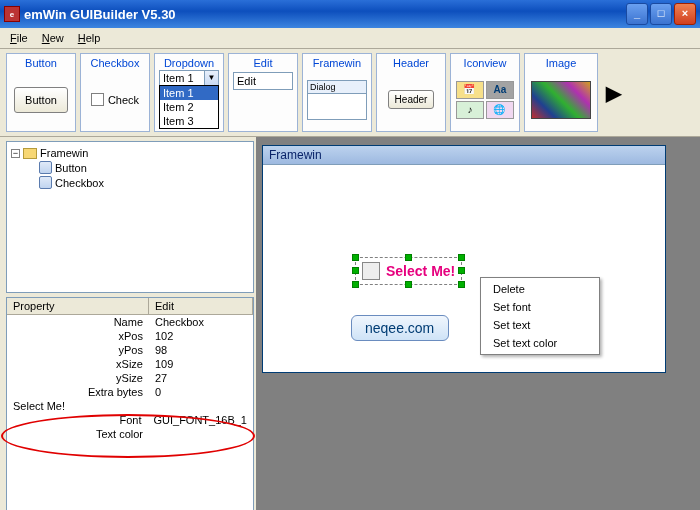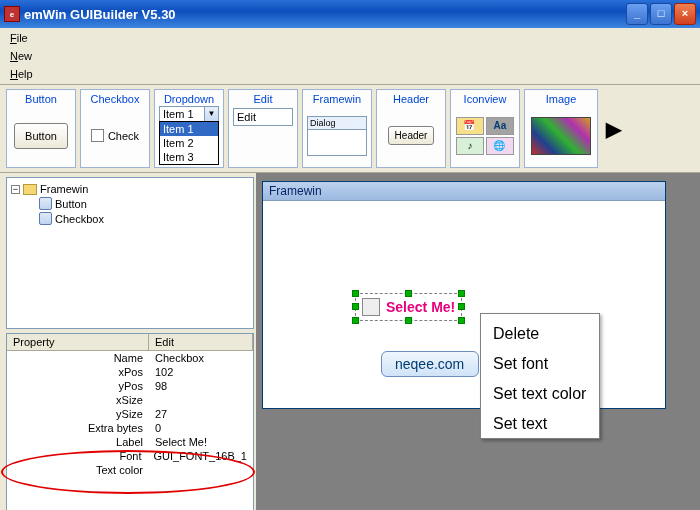--- a/index.html
+++ b/index.html
@@ -7,21 +7,21 @@
 
 
 .titlebar { height: 28px; background: linear-gradient(#2a6fd8,#0d4fbd 40%,#3d85e0); display: flex; align-items: center; padding: 0 4px; color: #fff; }
 .titlebar .icon { width: 16px; height: 16px; background:#b33; border:1px solid #800; margin-right:4px; display:flex; align-items:center; justify-content:center; font-size:8px; font-weight:bold;}
 .title-text { flex: 1; font-weight: bold; font-size: 13px; }
 .win-btns { display: flex; gap: 2px; }
 .win-btn { width: 22px; height: 22px; background: linear-gradient(#6aa0f0,#3b73d0); border: 1px solid #1a4aa0; border-radius: 3px; color:#fff; text-align:center; font-weight:bold; line-height:18px; cursor:pointer;}
 .win-btn.close { background: linear-gradient(#f08050,#d04020); border-color:#a02000; }
 
 
-.menubar { background: #ece9d8; padding: 2px 4px; border-bottom: 1px solid #aca899; display:flex; gap:2px;flex-direction:column;}
+.menubar { background: #ece9d8; padding: 2px 4px; border-bottom: 1px solid #aca899; display:flex; gap:2px;}
 .menubar span { padding: 2px 6px; cursor:pointer; }
 .menubar span u { text-decoration: underline; }
 
 
 .toolbar { background: #ece9d8; padding: 4px 6px; border-bottom: 1px solid #aca899; display:flex; gap:4px; align-items:stretch;}
 .tool-group { width: 70px; border:1px solid #9cb3d6; background:#fdfdfd; display:flex; flex-direction:column; align-items:center; padding:2px;}
 .tool-group.wide { width: 74px; }
 .tool-head { color:#0046d5; font-size:11px; text-align:center; width:100%; padding:1px; }
 .tool-body { flex:1; display:flex; align-items:center; justify-content:center; width:100%; padding:2px; }
 .xp-btn { background: linear-gradient(#fff,#ece9d8); border:1px solid #808080; border-radius:3px; padding: 6px 10px; cursor:pointer; }
@@ -71,21 +71,21 @@
 .sel-widget .cb { width:18px; height:18px; border:1px solid #888; background:#eee;}
 .sel-widget .lbl { color:#e6007e; font-weight:bold; font-size:14px;}
 .handle { position:absolute; width:7px; height:7px; background:#00b000; border:1px solid #008000;}
 .h-tl{top:-4px;left:-4px}.h-tc{top:-4px;left:calc(50% - 4px)}.h-tr{top:-4px;right:-4px}
 .h-ml{top:calc(50% - 4px);left:-4px}.h-mr{top:calc(50% - 4px);right:-4px}
 .h-bl{bottom:-4px;left:-4px}.h-bc{bottom:-4px;left:calc(50% - 4px)}.h-br{bottom:-4px;right:-4px}
 
 .link-btn { position:absolute; padding:4px 14px; background:linear-gradient(#f0f6fd,#cfe3f7); border:1px solid #6a8cbf; border-radius:6px; color:#003c74; font-size:14px; cursor:pointer;}
 
 .ctx-menu { position:absolute; background:#fff; border:1px solid #808080; padding:2px 0; box-shadow:2px 2px 3px rgba(0,0,0,.3); width:120px;}
-.ctx-menu div { padding:3px 12px; font-size:16px; cursor:pointer;margin-top:6px;}
+.ctx-menu div { padding:3px 12px; font-size:11px; cursor:pointer;}
 </style>
 </head>
 <body>
 
 <div class="titlebar">
   <span class="icon">e</span>
   <span class="title-text">emWin GUIBuilder V5.30</span>
   <div class="win-btns">
     <div class="win-btn">_</div>
     <div class="win-btn">□</div>
@@ -212,31 +212,31 @@
         <div class="prop-row">
             <div class="prop-name">xPos</div>
             <div class="prop-val">102</div>
           </div>
         <div class="prop-row">
             <div class="prop-name">yPos</div>
             <div class="prop-val">98</div>
           </div>
         <div class="prop-row">
             <div class="prop-name">xSize</div>
+            <div class="prop-val">109</div>
           </div>
         <div class="prop-row">
             <div class="prop-name">ySize</div>
             <div class="prop-val">27</div>
           </div>
         <div class="prop-row">
             <div class="prop-name">Extra bytes</div>
             <div class="prop-val">0</div>
           </div>
         <div class="prop-row">
-            <div class="prop-name">Label</div>
             <div class="prop-val">Select Me!</div>
           </div>
         <div class="prop-row">
             <div class="prop-name">Font</div>
             <div class="prop-val">GUI_FONT_16B_1</div>
           </div>
         <div class="prop-row">
             <div class="prop-name">Text color</div>
           </div>
       </div>
@@ -255,25 +255,25 @@
           <span class="handle h-tl"></span>
           <span class="handle h-tc"></span>
           <span class="handle h-tr"></span>
           <span class="handle h-ml"></span>
           <span class="handle h-mr"></span>
           <span class="handle h-bl"></span>
           <span class="handle h-bc"></span>
           <span class="handle h-br"></span>
         </div>
 
-        <div class="link-btn" style="left:118px; top:150px;padding-left:13px;">neqee.com</div>
+        <div class="link-btn" style="left:88px; top:150px;padding-left:13px;">neqee.com</div>
 
       </div>
     </div>
 
     <div class="ctx-menu" style="left:224px; top:140px;">
       <div>Delete</div>
       <div>Set font</div>
+      <div>Set text</div>
       <div>Set text color</div>
-      <div>Set text</div>
     </div>
   </div>
 </div>
 
 </body></html>

